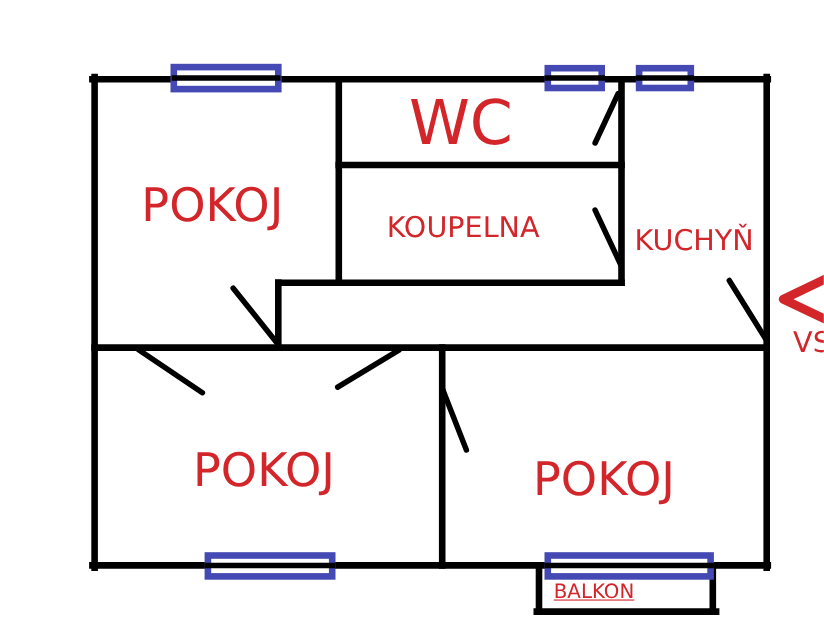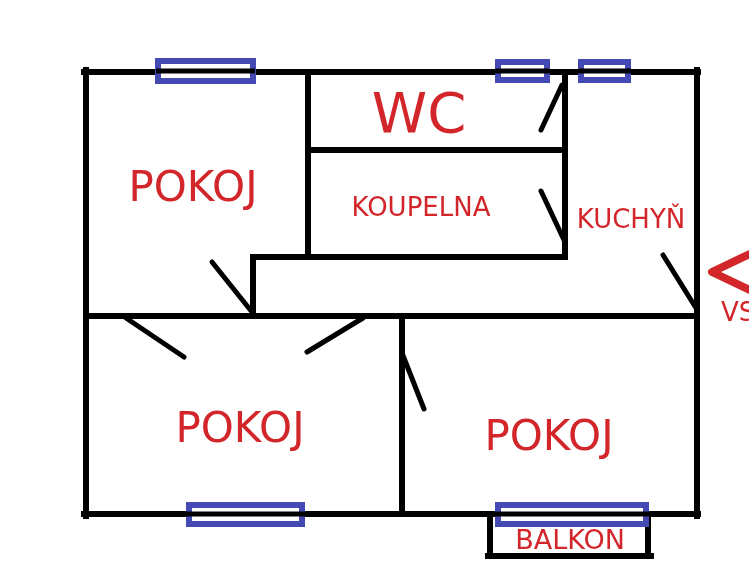--- a/index.html
+++ b/index.html
@@ -28,21 +28,21 @@
     line-height: 1;
     user-select: none;
   }
   .lbl-pokoj-tl   { left: 193px; top: 187px; font-size: 42px; }
   .lbl-wc         { left: 419px; top: 113px; font-size: 56px; }
   .lbl-koupelna   { left: 421px; top: 207px; font-size: 26px; }
   .lbl-kuchyn     { left: 631px; top: 183px; font-size: 26px; margin-top: 36px; }
   .lbl-chodba     { left: 434px; top: 286px; font-size: 38px; }
   .lbl-pokoj-bl   { left: 240px; top: 428px; font-size: 42px; }
   .lbl-pokoj-br   { left: 549px; top: 436px; font-size: 42px; }
-  .lbl-balkon     { left: 570px; top: 539px; font-size: 27px; }
+  .lbl-balkon     { left: 540px; top: 539px; font-size: 18px; text-decoration: underline; }
   .lbl-entrance {
     position: absolute;
     left: 721px;
     top: 299px;
     transform: none;
     color: #d2262b;
     font-size: 26px;
     line-height: 1;
     white-space: nowrap;
     user-select: none;

